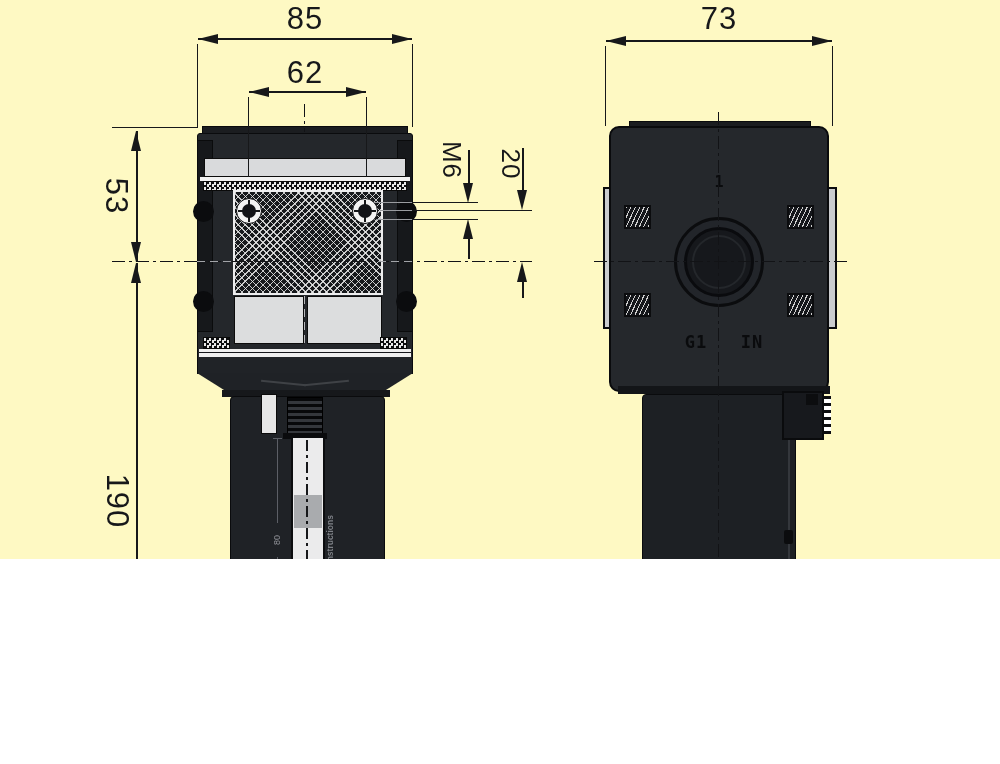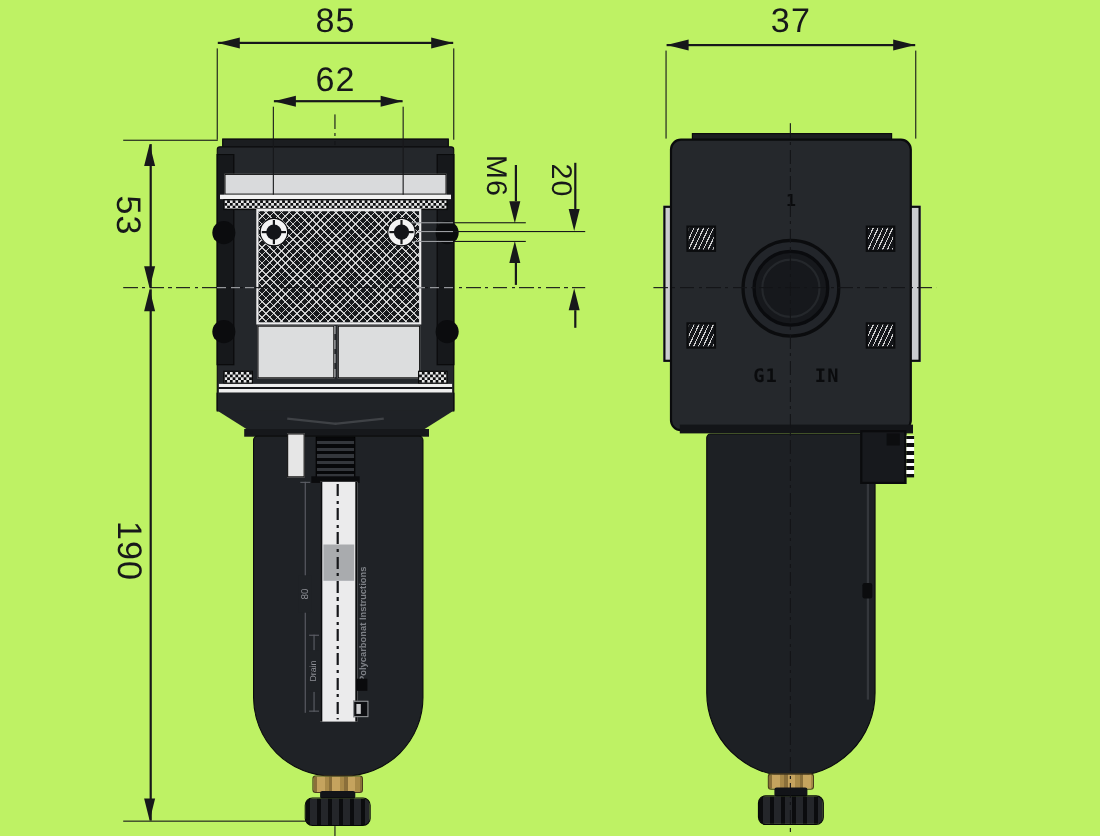--- a/index.html
+++ b/index.html
@@ -1,16 +1,16 @@
 <!DOCTYPE html>
 <html><head>
 <meta charset="utf-8">
 <style>
   html,body{margin:0;padding:0;background:#fff;}
-  #canvas{position:relative;width:1000px;height:760px;background:#bef264;overflow:hidden;
+  #canvas{position:relative;width:1000px;height:559px;background:#fef9c3;overflow:hidden;
           font-family:"Liberation Sans",sans-serif;}
   .abs{position:absolute;}
   
   .ln{position:absolute;background:#17181a;}
   .lngray{position:absolute;background:#5c5f66;}
   
   .ar{position:absolute;width:0;height:0;border-style:solid;}
   .ar.l{border-width:5px 20px 5px 0;border-color:transparent #17181a transparent transparent;}
   .ar.r{border-width:5px 0 5px 20px;border-color:transparent transparent transparent #17181a;}
   .ar.u{border-width:0 5px 20px 5px;border-color:transparent transparent #17181a transparent;}
@@ -162,21 +162,21 @@
     <div class="ar u" style="left:517px;top:262px;"></div>
     <div class="ln" style="left:522px;top:282px;width:1.5px;height:16px;"></div>
 
     <div class="clh" style="left:112px;top:261px;width:420px;"></div>
     <div class="clh light" style="left:197px;top:261px;width:38px;"></div>
     <div class="clh light" style="left:378px;top:261px;width:36px;"></div>
   </div>
 
   <div>
 
-    <div class="dim" style="left:684px;top:2px;width:70px;">37</div>
+    <div class="dim" style="left:684px;top:2px;width:70px;">73</div>
     <div class="ln" style="left:606px;top:40px;width:226px;height:1.5px;"></div>
     <div class="ar l" style="left:606px;top:36px;"></div>
     <div class="ar r" style="left:812px;top:36px;"></div>
     <div class="ln" style="left:605px;top:46px;width:1px;height:80px;"></div>
     <div class="ln" style="left:832px;top:46px;width:1px;height:80px;"></div>
 
     <div class="abs" style="left:629px;top:121px;width:182px;height:12px;background:#1b1d20;border:1px solid #0a0b0c;box-sizing:border-box;"></div>
     <div class="abs" style="left:603px;top:187px;width:12px;height:142px;background:#caccce;border:2px solid #0b0c0e;box-sizing:border-box;"></div>
     <div class="abs" style="left:825px;top:187px;width:12px;height:142px;background:#caccce;border:2px solid #0b0c0e;box-sizing:border-box;"></div>
 

